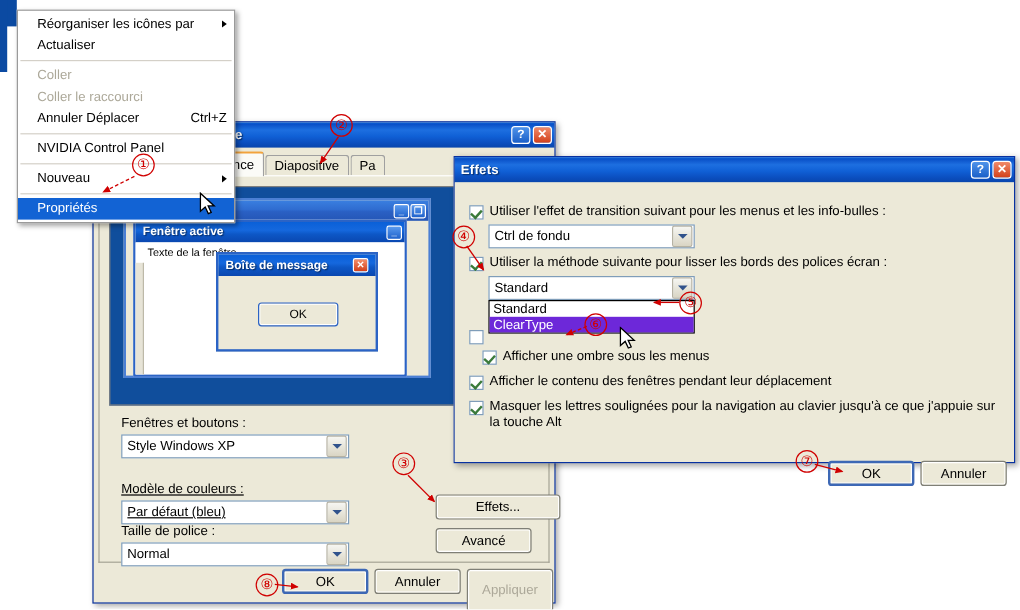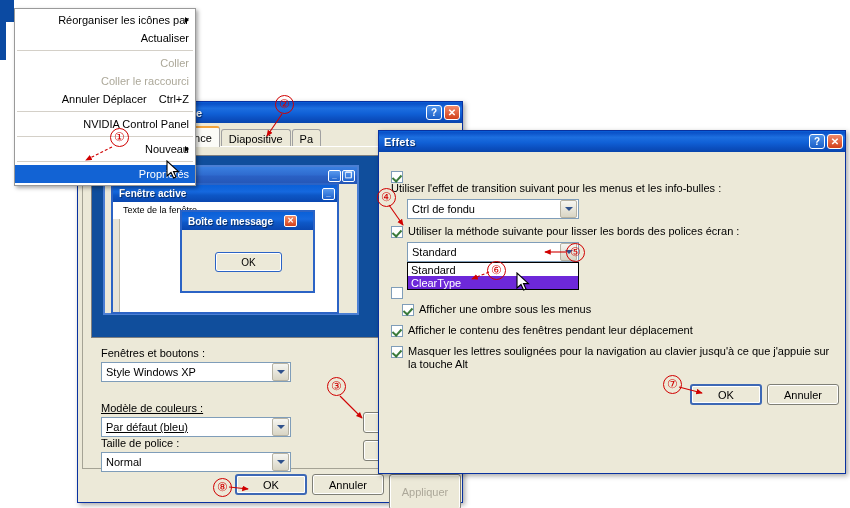--- a/index.html
+++ b/index.html
@@ -66,21 +66,21 @@
     border: 1px solid #9a9a9a;
     box-shadow: 2px 2px 4px rgba(0,0,0,.35);
     padding: 2px 0;
     font-size: 11px; color: #000;
     z-index: 40;
   }
   #ctxmenu .mi {
     height: 18px; display: flex; align-items: center;
     padding: 0 6px 0 16px; position: relative; white-space: nowrap;
   }
-  #ctxmenu .mi .lbl { flex: 1 1 auto; text-align: right; }
+  #ctxmenu .mi .lbl { flex: 1 1 auto; }
   #ctxmenu .mi .acc { color: #000; padding-left: 12px; font-size: 11px;}
   #ctxmenu .mi .arr {
     position: absolute; right: 6px; top: 50%; transform: translateY(-50%);
     width: 0; height: 0;
     border-left: 4px solid #000; border-top: 3.5px solid transparent; border-bottom: 3.5px solid transparent;
   }
   #ctxmenu .mi.disabled { color: #aca899; }
   #ctxmenu .mi.sel { background: #1263d4; color: #fff; }
   #ctxmenu .sep { height: 1px; background: #d4d0c8; margin: 3px 2px; }
 
@@ -142,21 +142,21 @@
     position: absolute; left: 0; top: 17px; width: 7px; bottom: 0; background: #e7e4d7;
     border-right: 1px solid #bdb9a8;
   }
   .prev-msg {
     position: absolute; left: 88px; top: 54px; width: 135px; height: 83px;
     background: #ece9d8; border: 2px solid #2b63c5;
   }
   .prev-msg .pbar {
     height: 18px;
     background: linear-gradient(to bottom,#0a60d8,#1568de 40%,#0d57c6 60%,#0a47b0);
-    display:flex; align-items:center; padding: 0 16px 0 6px;
+    display:flex; align-items:center; padding: 0 6px 0 6px;
   }
   .prev-msg .pttl { color:#fff; font-size:10px; font-weight:bold; flex:1; text-shadow: 1px 1px 1px rgba(0,0,0,.5);}
   .prev-msg .okbtn {
     position: absolute; left: 33px; top: 40px; width: 67px; height: 20px;
     background: #ece9d8; border: 1px solid #2b63c5; border-radius: 3px;
     font-size: 10px; display:flex; align-items:center; justify-content:center;
     box-shadow: inset 0 0 0 1px #fff;
   }
   .pbtn-sm {
     width: 13px; height: 12px; border: 1px solid #fff; border-radius: 2px;
@@ -186,21 +186,21 @@
   .btn {
     background: #ece9d8; border: 1px solid #7f7f76; border-radius: 3px;
     font-size: 11px; color: #000;
     display: flex; align-items: center; justify-content: center;
     box-shadow: inset 0 0 0 1px #fff;
   }
   .btn.dis { color: #aca899; }
   .btn.default { border: 2px solid #3d68b5; }
 
   
-  #effwin { left: 378px; top: 130px; width: 468px; height: 344px; }
+  #effwin { left: 378px; top: 130px; width: 468px; height: 256px; }
   #effwin .ebody {
     position: absolute; left: 0; top: 21px; right: 0; bottom: 0;
     background: #ece9d8;
     padding: 14px 12px 0 12px;
   }
   .cbrow { display: flex; align-items: flex-start; margin-bottom: 3px; }
   .cbox {
     width: 12px; height: 12px; background: #fff; border: 1px solid #7f9db9;
     margin-right: 5px; flex: 0 0 auto; position: relative; top: 1px;
   }
@@ -330,21 +330,21 @@
     <div class="tbar">
       <span class="ttl">Effets</span>
       <span class="tbtns">
         <span class="tb help">?</span>
         <span class="tb close">✕</span>
       </span>
     </div>
 
     <div class="ebody">
 
-      <div class="cbrow" style="margin-top:4px;flex-direction:column;">
+      <div class="cbrow" style="margin-top:4px;">
         <span class="cbox checked"></span>
         <span class="cbtext">Utiliser l'effet de transition suivant pour les menus et les info-bulles :</span>
       </div>
 
       <div class="combo" style="margin:4px 0 6px 16px; width:172px;">
         <span class="cval">Ctrl de fondu</span>
         <span class="cbtn">
             <span class="caret"></span>
           </span>
       </div>

